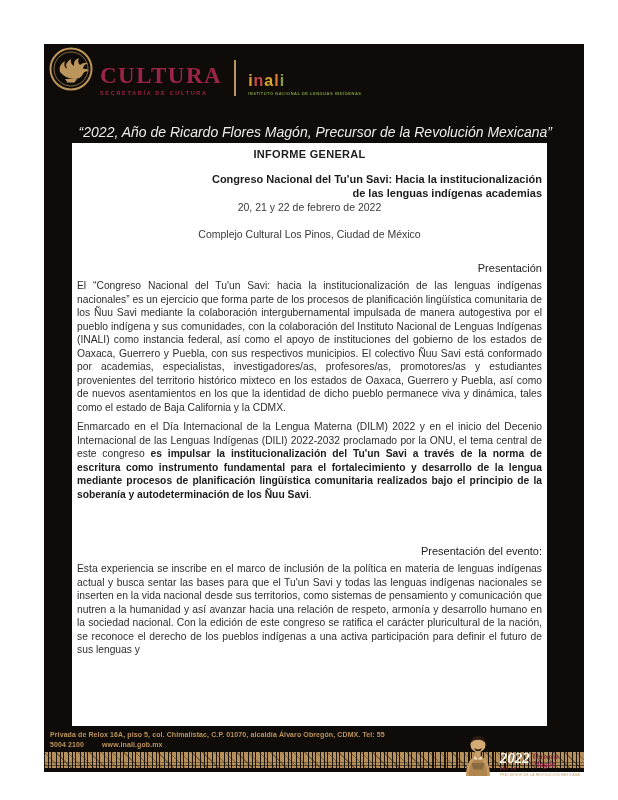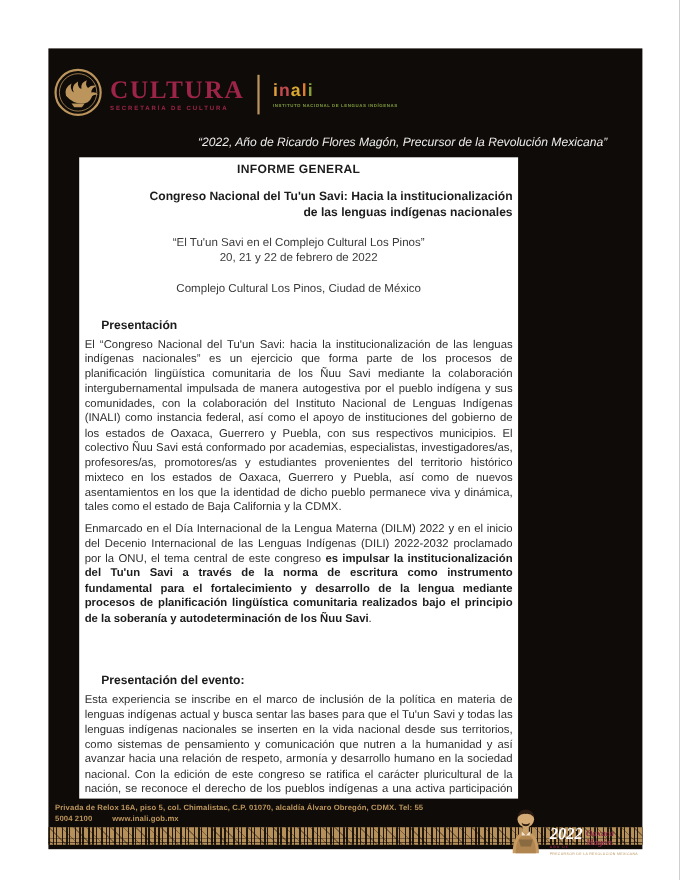--- a/index.html
+++ b/index.html
@@ -3,41 +3,41 @@
 <meta charset="utf-8">
 <style>
   html,body{margin:0;padding:0;}
   body{
     width:618px;height:800px;background:#ffffff;position:relative;
     font-family:"Liberation Sans",sans-serif;overflow:hidden;
   }
   .frame{position:absolute;left:44px;top:44px;width:540px;height:728px;background:#0f0b08;}
 
   
-  .logos{position:absolute;top:16px;left:4px;display:flex;align-items:center;height:52px;}
+  .logos{position:absolute;top:0;left:4px;display:flex;align-items:flex-end;height:52px;}
   .cultura-text{margin-left:6px;}
   .cultura-word{font-family:"Liberation Serif",serif;font-weight:bold;font-size:23px;
     color:#9d2449;letter-spacing:1.5px;line-height:1;}
   .cultura-sub{font-size:5.5px;font-weight:bold;color:#9d2449;letter-spacing:1.7px;margin-top:3px;}
   .divider{width:2px;height:36px;background:#bc955c;margin:0 12px;}
   .inali-word{font-size:16px;font-weight:bold;letter-spacing:1px;line-height:1;}
   .inali-word span{display:inline-block;}
   .inali-sub{font-size:4px;color:#7f9c3d;letter-spacing:0.5px;margin-top:2px;font-weight:bold;}
 
-  .quote{position:absolute;top:80px;right:32px;color:#ececec;font-style:italic;font-size:11px;text-align:right;}
+  .quote{position:absolute;top:80px;right:32px;color:#ececec;font-style:italic;font-size:14px;text-align:right;}
 
   
-  .page{position:absolute;left:28px;top:99px;width:399px;height:583px;background:#ffffff;
+  .page{position:absolute;left:28px;top:99px;width:475px;height:583px;background:#ffffff;
     color:#222;overflow:hidden;padding:4px 5px;box-sizing:border-box;}
   .report-title{text-align:center;font-weight:bold;font-size:11px;letter-spacing:0.3px;margin-top:1px;color:#1c1c1c;}
   .congress-title{text-align:right;font-weight:bold;font-size:11px;margin-top:13px;line-height:1.25;color:#1c1c1c;}
   .venue{text-align:center;font-size:10.5px;margin-top:14px;color:#3a3a3a;line-height:1.3;}
   .dates{text-align:center;font-size:10.5px;color:#3a3a3a;line-height:1.3;}
   .location{text-align:center;font-size:10.5px;margin-top:14px;color:#3a3a3a;}
-  .section-heading{font-weight:bold;font-size:11px;margin:22px 15px 5px;color:#1c1c1c;}
+  .section-heading{font-weight:normal;font-size:11px;margin:22px 0 5px;color:#1c1c1c;text-align:right;}
   .section-heading.gap-before{margin-top:44px;}
   p.para{font-size:10.3px;line-height:13.5px;text-align:justify;margin:0 0 6px;color:#2d2d2d;}
   p.para .bold{font-weight:bold;color:#1c1c1c;}
 
   
   .footer-text{position:absolute;left:6px;top:686px;color:#bc955c;font-size:7px;font-weight:bold;
     line-height:9.5px;width:420px;letter-spacing:0.1px;}
   .footer-line2 .site{margin-left:16px;}
   .pattern{position:absolute;left:0;top:708px;width:100%;height:16px;background-color:#b5905a;
     background-image:
@@ -80,23 +80,22 @@
       <div class="inali-sub">INSTITUTO NACIONAL DE LENGUAS INDÍGENAS</div>
     </div>
   </div>
 
   <div class="quote">“2022, Año de Ricardo Flores Magón, Precursor de la Revolución Mexicana”</div>
 
   <div class="page">
     <div class="report-title">INFORME GENERAL</div>
     <div class="congress-title">
       <div>Congreso Nacional del Tu'un Savi: Hacia la institucionalización</div>
-      <div>de las lenguas indígenas nacionales</div>
+      <div>de las lenguas indígenas academias</div>
     </div>
-    <div class="venue">“El Tu'un Savi en el Complejo Cultural Los Pinos”</div>
     <div class="dates">20, 21 y 22 de febrero de 2022</div>
     <div class="location">Complejo Cultural Los Pinos, Ciudad de México</div>
 
     <div>
         <div class="section-heading">Presentación</div>
         <p class="para"><span>El “Congreso Nacional del Tu'un Savi: hacia la institucionalización de las lenguas indígenas nacionales” es un ejercicio que forma parte de los procesos de planificación lingüística comunitaria de los Ñuu Savi mediante la colaboración intergubernamental impulsada de manera autogestiva por el pueblo indígena y sus comunidades, con la colaboración del Instituto Nacional de Lenguas Indígenas (INALI) como instancia federal, así como el apoyo de instituciones del gobierno de los estados de Oaxaca, Guerrero y Puebla, con sus respectivos municipios. El colectivo Ñuu Savi está conformado por academias, especialistas, investigadores/as, profesores/as, promotores/as y estudiantes provenientes del territorio histórico mixteco en los estados de Oaxaca, Guerrero y Puebla, así como de nuevos asentamientos en los que la identidad de dicho pueblo permanece viva y dinámica, tales como el estado de Baja California y la CDMX.</span></p>
         <p class="para"><span>Enmarcado en el Día Internacional de la Lengua Materna (DILM) 2022 y en el inicio del Decenio Internacional de las Lenguas Indígenas (DILI) 2022-2032 proclamado por la ONU, el tema central de este congreso </span><span class="bold">es impulsar la institucionalización del Tu'un Savi a través de la norma de escritura como instrumento fundamental para el fortalecimiento y desarrollo de la lengua mediante procesos de planificación lingüística comunitaria realizados bajo el principio de la soberanía y autodeterminación de los Ñuu Savi</span><span>.</span></p>
         <div class="section-heading gap-before">Presentación del evento:</div>
         <p class="para"><span>Esta experiencia se inscribe en el marco de inclusión de la política en materia de lenguas indígenas actual y busca sentar las bases para que el Tu'un Savi y todas las lenguas indígenas nacionales se inserten en la vida nacional desde sus territorios, como sistemas de pensamiento y comunicación que nutren a la humanidad y así avanzar hacia una relación de respeto, armonía y desarrollo humano en la sociedad nacional. Con la edición de este congreso se ratifica el carácter pluricultural de la nación, se reconoce el derecho de los pueblos indígenas a una activa participación para definir el futuro de sus lenguas y</span></p>
       </div>

